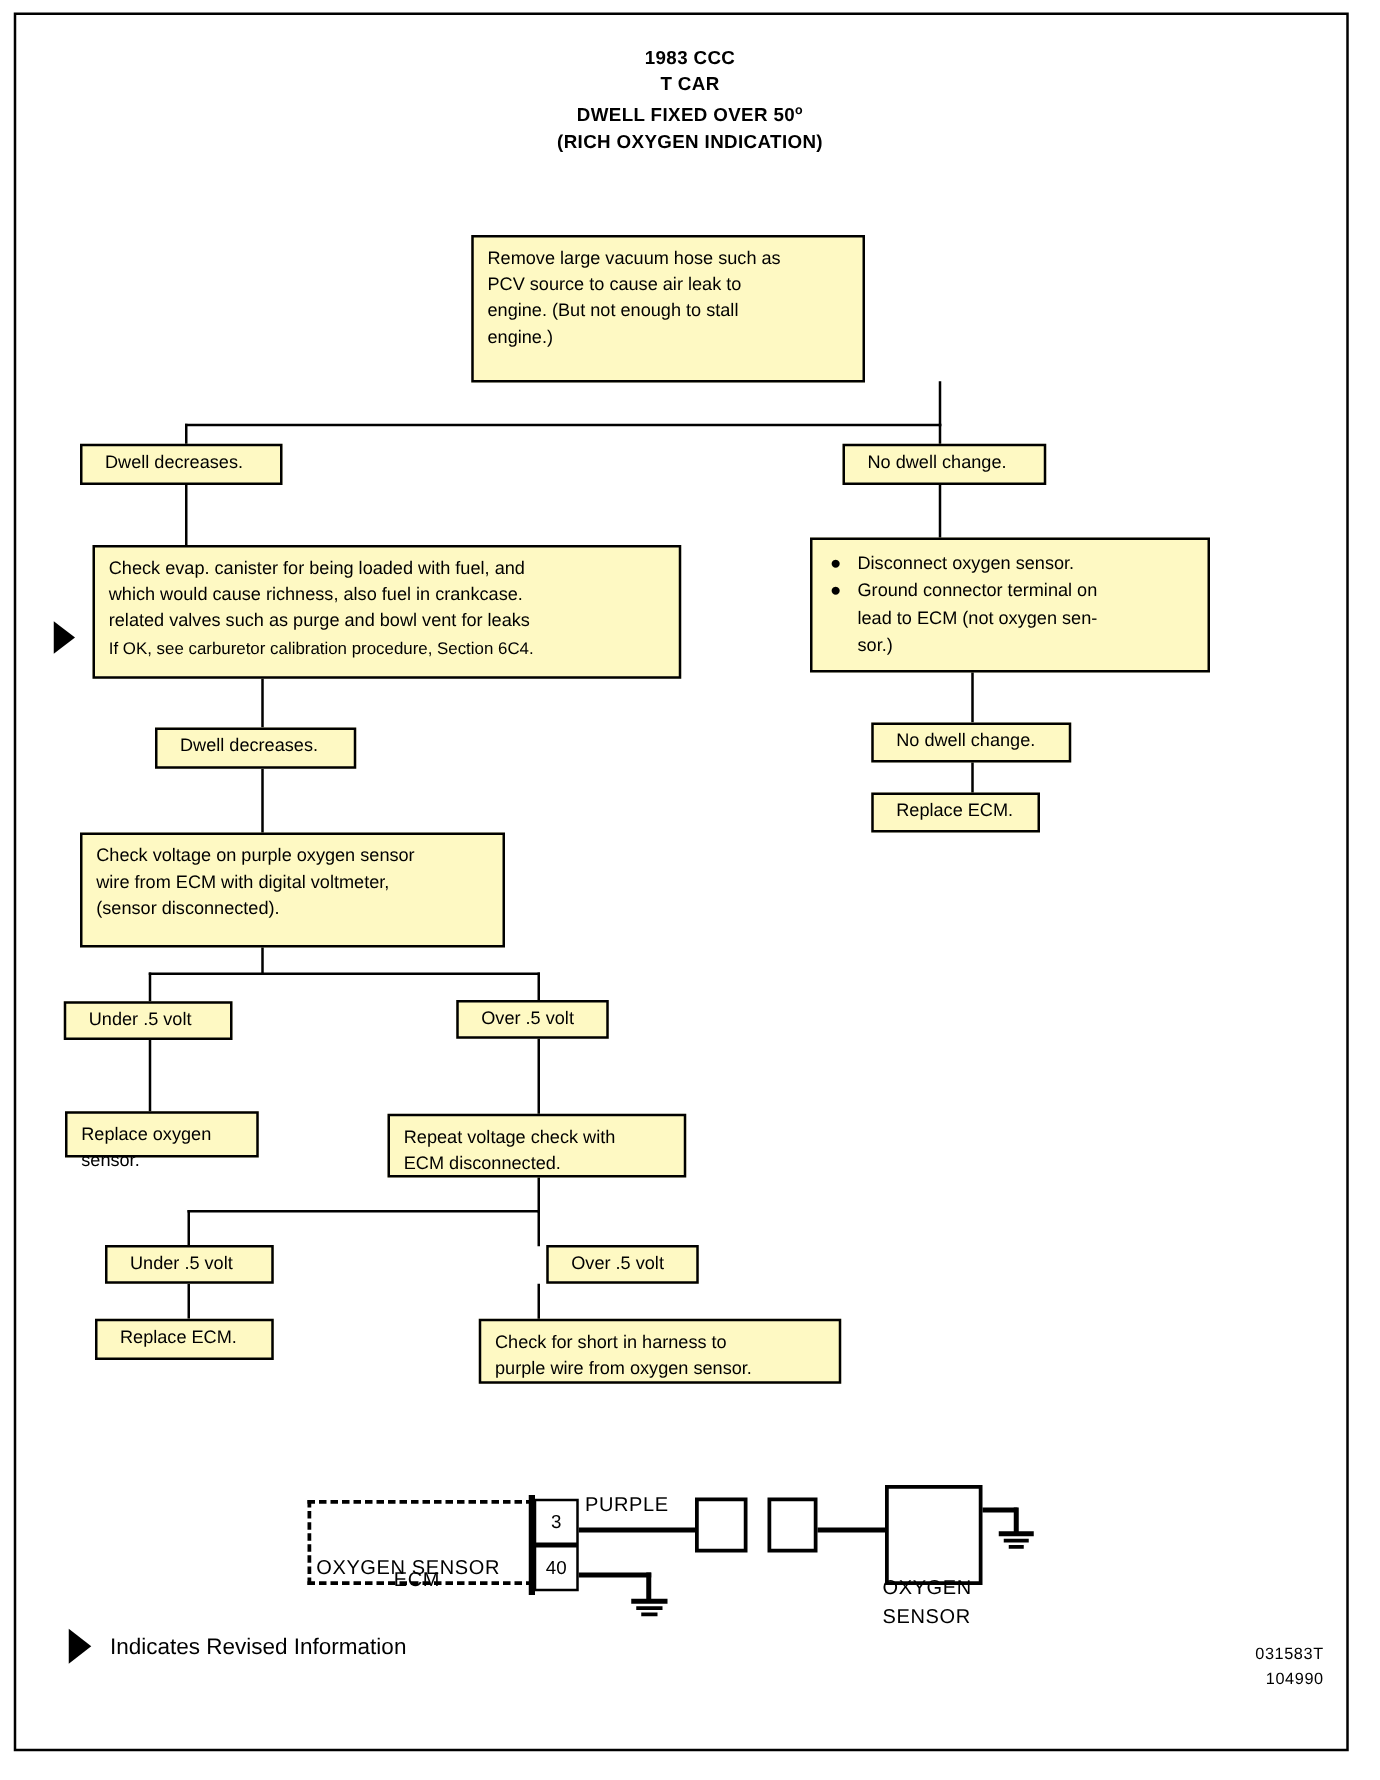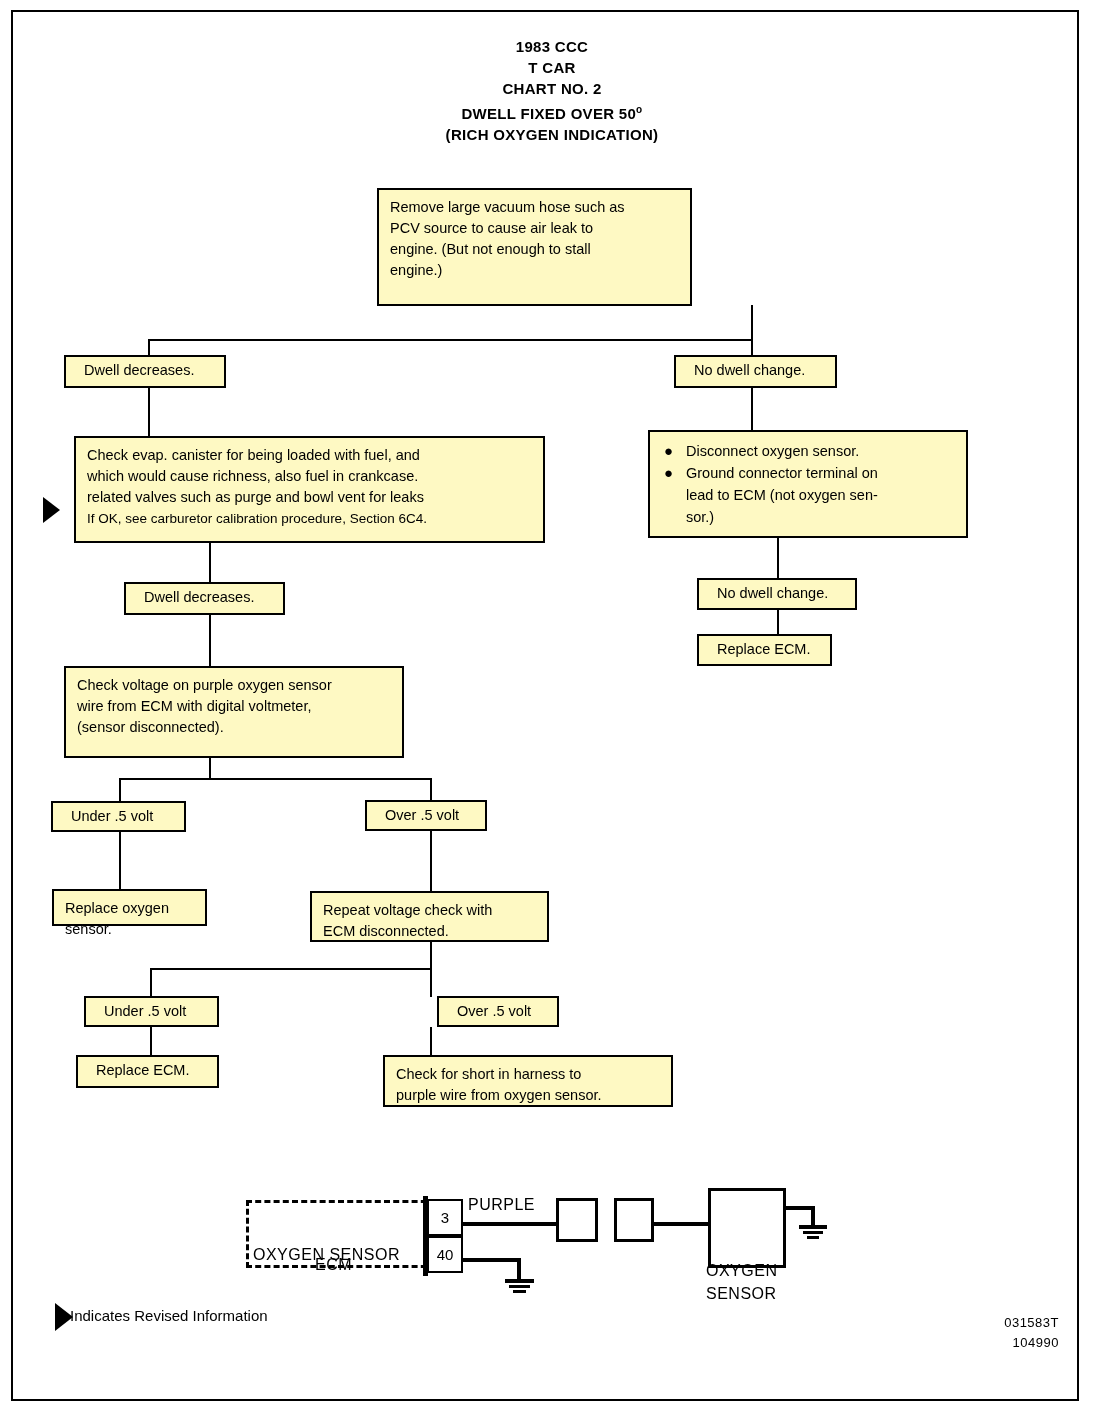--- a/index.html
+++ b/index.html
@@ -127,22 +127,22 @@
     background:#fff;
   }
   .wire{
     position:absolute;
     background:#000;
   }
 
   
   #legend-text{
     position:absolute;
-    left:70px; top:1307px;
-    font-size:15px;
+    left:88px; top:1307px;
+    font-size:18px;
     white-space:nowrap;
   }
   #footer-codes{
     position:absolute;
     right:45px; top:1313px;
     text-align:right;
     font-size:13px;
     line-height:20px;
     letter-spacing:0.5px;
   }
@@ -150,21 +150,20 @@
 </head>
 <body>
 
 <div id="page">
 
   <div id="page-border"></div>
 
   <div id="title-block">
     <div>1983 CCC</div>
     <div>T CAR</div>
-    <div>CHART NO. 2</div>
     <div><span>DWELL FIXED OVER 50</span><span class="sup">o</span></div>
     <div>(RICH OXYGEN INDICATION)</div>
   </div>
 
   <div class="ln-v" style="left:751px; top:305px; height:36px;"></div>
   <div class="ln-h" style="left:148px; top:339px; width:605px;"></div>
   <div class="ln-v" style="left:148px; top:339px; height:21px;"></div>
   <div class="ln-v" style="left:751px; top:339px; height:21px;"></div>
 
   <div class="ln-v" style="left:148px; top:387px; height:50px;"></div>

